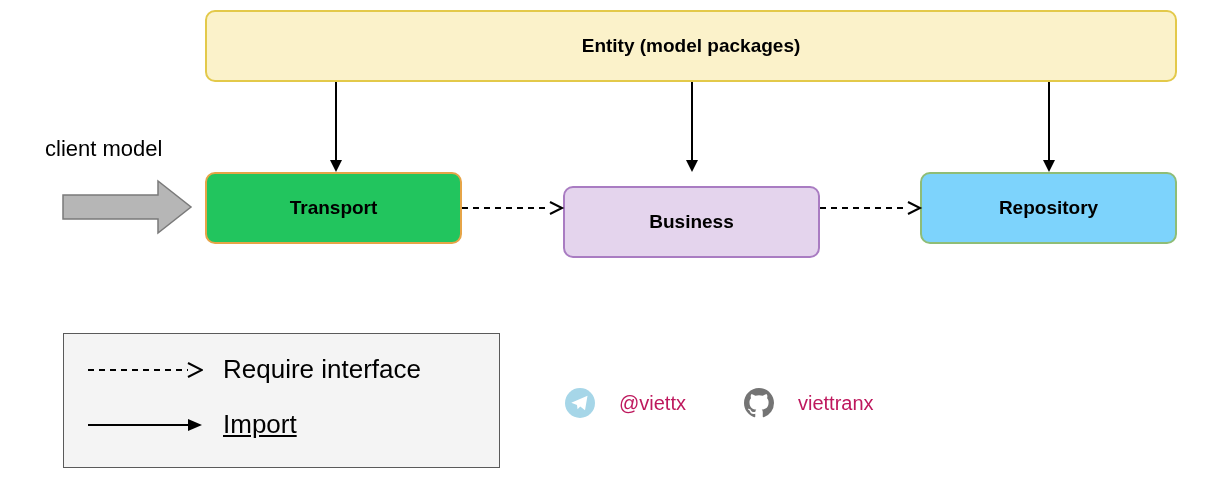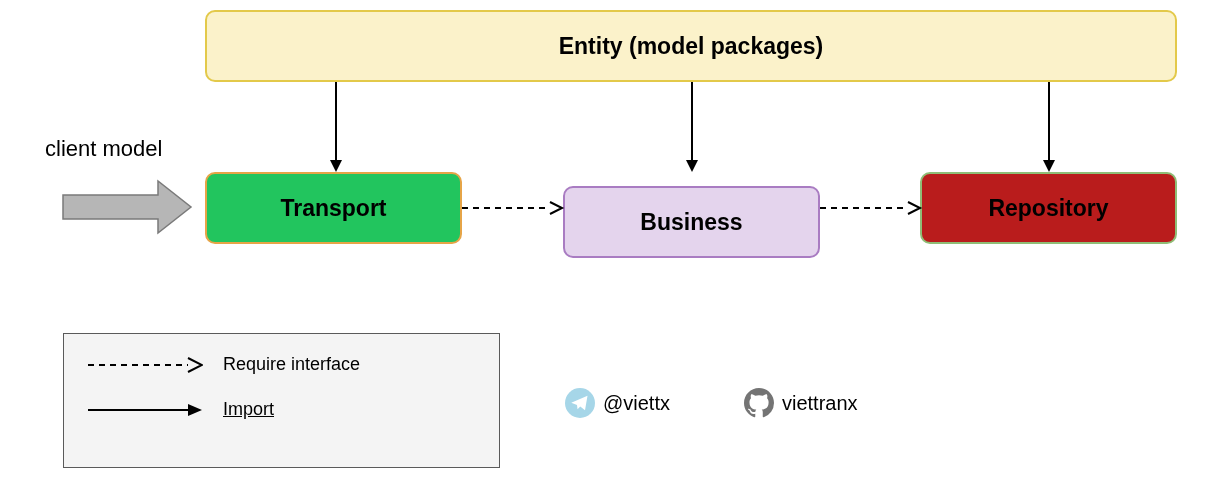--- a/index.html
+++ b/index.html
@@ -9,21 +9,21 @@
       background: #ffffff;
       font-family: "Comic Sans MS", cursive, sans-serif;
       position: relative;
     }
     .box {
       position: absolute;
       border-radius: 10px;
       display: flex;
       align-items: center;
       justify-content: center;
-      font-size: 23px;
+      font-size: 19px;
       font-weight: bold;
     }
     .entity-box {
       left: 205px;
       top: 10px;
       width: 972px;
       height: 72px;
       background: #fbf2ca;
       border: 2px solid #e3c94a;
     }
@@ -41,21 +41,21 @@
       width: 257px;
       height: 72px;
       background: #e4d4ed;
       border: 2px solid #a97cc2;
     }
     .repository-box {
       left: 920px;
       top: 172px;
       width: 257px;
       height: 72px;
-      background: #b91c1c;
+      background: #7dd3fc;
       border: 2px solid #8fbd76;
     }
     .client-label {
       position: absolute;
       left: 45px;
       top: 136px;
       font-size: 22px;
     }
     .legend-box {
       position: absolute;
@@ -71,32 +71,33 @@
       display: flex;
       align-items: center;
       margin-bottom: 24px;
     }
     .legend-arrow {
       width: 115px;
       height: 20px;
       flex-shrink: 0;
     }
     .legend-text {
-      font-size: 18px;
+      font-size: 26px;
       margin-left: 20px;
       text-align: center;
     }
     .social {
       position: absolute;
       top: 388px;
       display: flex;
       align-items: center;
-      color: #000000;
+      color: #be185d;
       font-family: -apple-system, BlinkMacSystemFont, "Segoe UI", sans-serif;
       font-size: 20px;
+      gap: 16px;
     }
     .social-tg { left: 565px; }
     .social-gh { left: 744px; }
     .social svg { flex-shrink: 0; margin-right: 8px; }
     svg.connector { position: absolute; overflow: visible; }
   </style>
 </head>
 <body>
 
 <div class="box entity-box">

